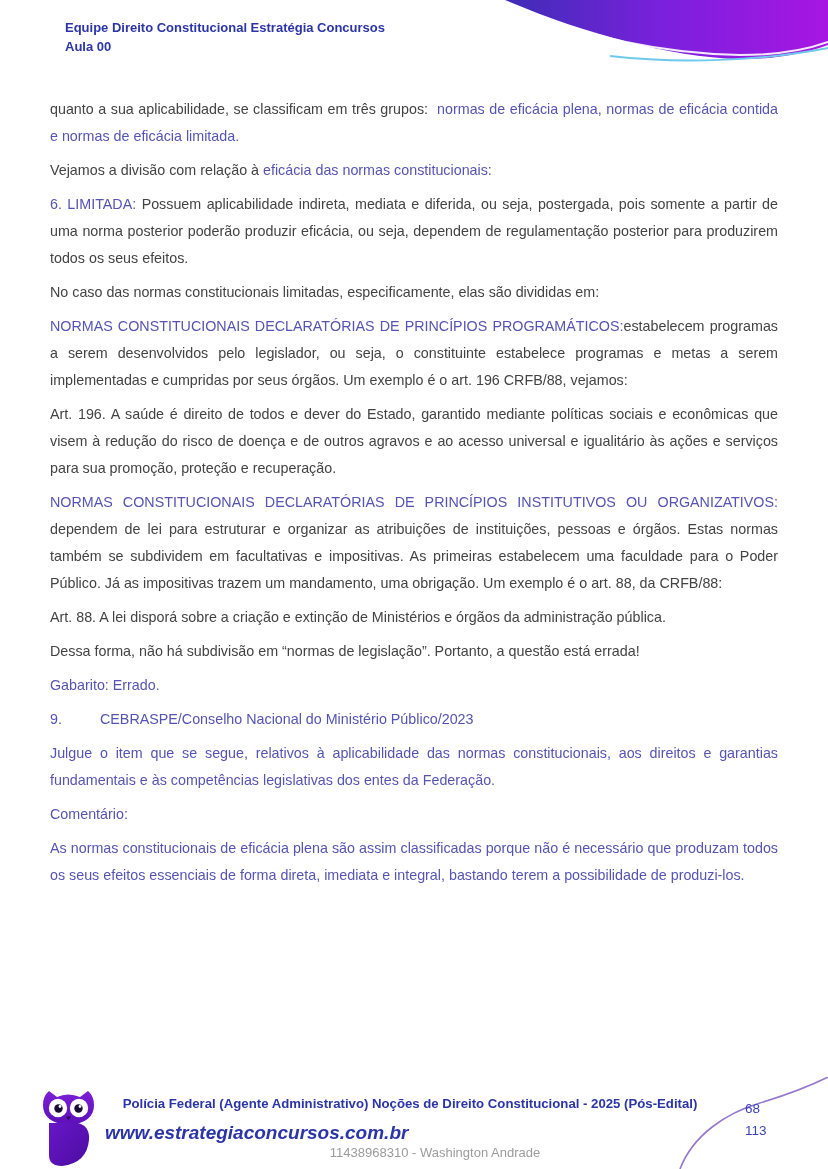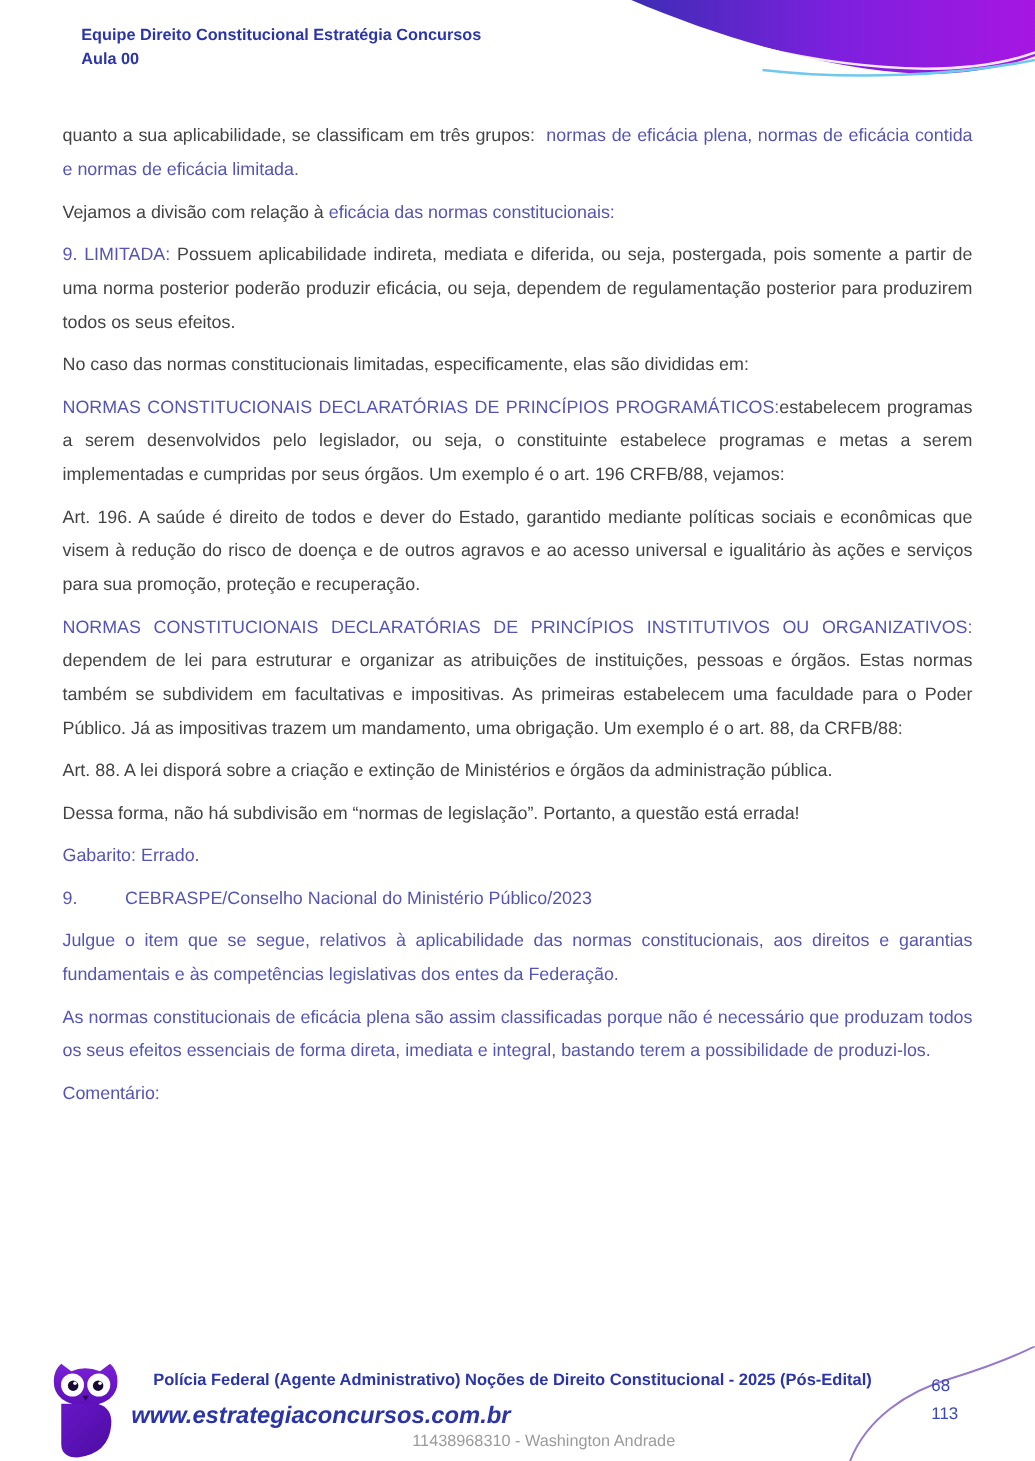--- a/index.html
+++ b/index.html
@@ -49,43 +49,43 @@
   <div>Aula 00</div>
 </div>
 
 <div class="content">
   <p><span>quanto a sua aplicabilidade, se classificam em três grupos: </span><span class="accent">&nbsp;normas de eficácia plena, normas de eficácia contida e normas de eficácia limitada.</span></p>
 
   <p><span>Vejamos a divisão com relação à </span><span class="accent">eficácia das normas constitucionais:</span></p>
 
 
 
-  <p><span class="accent">9. LIMITADA:</span><span> Possuem aplicabilidade indireta, mediata e diferida, ou seja, postergada, pois somente a partir de uma norma posterior poderão produzir eficácia, ou seja, dependem de regulamentação posterior para produzirem todos os seus efeitos.</span></p>
+  <p><span class="accent">6. LIMITADA:</span><span> Possuem aplicabilidade indireta, mediata e diferida, ou seja, postergada, pois somente a partir de uma norma posterior poderão produzir eficácia, ou seja, dependem de regulamentação posterior para produzirem todos os seus efeitos.</span></p>
 
   <p><span>No caso das normas constitucionais limitadas, especificamente, elas são divididas em:</span></p>
 
   <p><span class="accent">NORMAS CONSTITUCIONAIS DECLARATÓRIAS DE PRINCÍPIOS PROGRAMÁTICOS:</span><span>estabelecem programas a serem desenvolvidos pelo legislador, ou seja, o constituinte estabelece programas e metas a serem implementadas e cumpridas por seus órgãos. Um exemplo é o art. 196 CRFB/88, vejamos:</span></p>
 
   <p><span>Art. 196. A saúde é direito de todos e dever do Estado, garantido mediante políticas sociais e econômicas que visem à redução do risco de doença e de outros agravos e ao acesso universal e igualitário às ações e serviços para sua promoção, proteção e recuperação.</span></p>
 
   <p><span class="accent">NORMAS CONSTITUCIONAIS DECLARATÓRIAS DE PRINCÍPIOS INSTITUTIVOS OU ORGANIZATIVOS:</span><span> dependem de lei para estruturar e organizar as atribuições de instituições, pessoas e órgãos. Estas normas também se subdividem em facultativas e impositivas. As primeiras estabelecem uma faculdade para o Poder Público. Já as impositivas trazem um mandamento, uma obrigação. Um exemplo é o art. 88, da CRFB/88:</span></p>
 
   <p><span>Art. 88. A lei disporá sobre a criação e extinção de Ministérios e órgãos da administração pública.</span></p>
 
   <p><span>Dessa forma, não há subdivisão em “normas de legislação”. Portanto, a questão está errada!</span></p>
 
   <p><span class="accent">Gabarito: Errado.</span></p>
 
   <p class="qhead"><span class="qnum">9.</span><span class="accent">CEBRASPE/Conselho Nacional do Ministério Público/2023</span></p>
 
   <p><span class="accent">Julgue o item que se segue, relativos à aplicabilidade das normas constitucionais, aos direitos e garantias fundamentais e às competências legislativas dos entes da Federação.</span></p>
 
+  <p><span class="accent">Comentário:</span></p>
+
   <p><span class="accent">As normas constitucionais de eficácia plena são assim classificadas porque não é necessário que produzam todos os seus efeitos essenciais de forma direta, imediata e integral, bastando terem a possibilidade de produzi-los.</span></p>
-
-  <p><span class="accent">Comentário:</span></p>
 </div>
 
 <svg class="owl" viewBox="0 0 63 79" xmlns="http://www.w3.org/2000/svg">
   <defs>
     <linearGradient id="owlHead" x1="0" y1="0" x2="0" y2="1">
       <stop offset="0" stop-color="#7b1fd6"></stop>
       <stop offset="1" stop-color="#5c10b8"></stop>
     </linearGradient>
     <linearGradient id="owlBody" x1="0" y1="0" x2="1" y2="1">
       <stop offset="0" stop-color="#6716c8"></stop>

